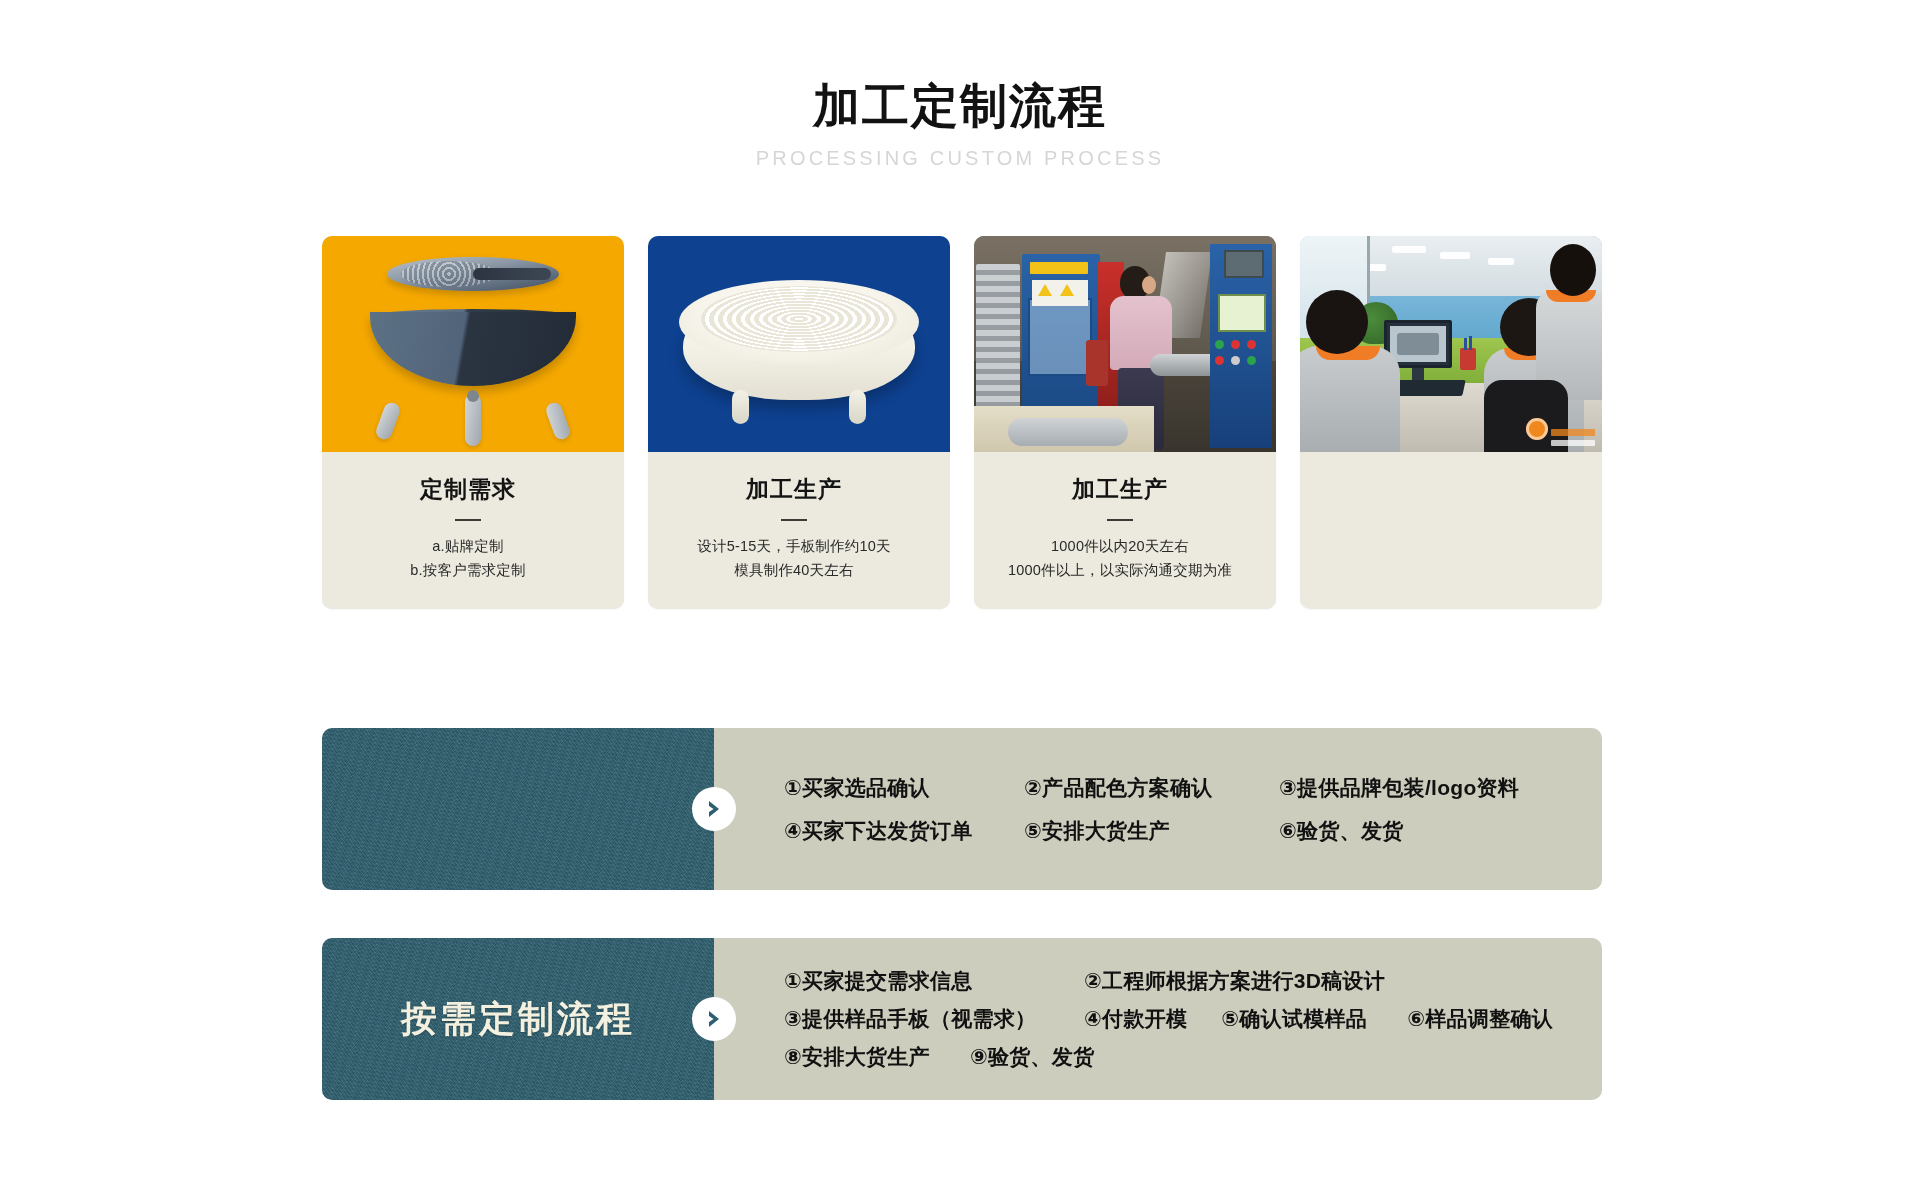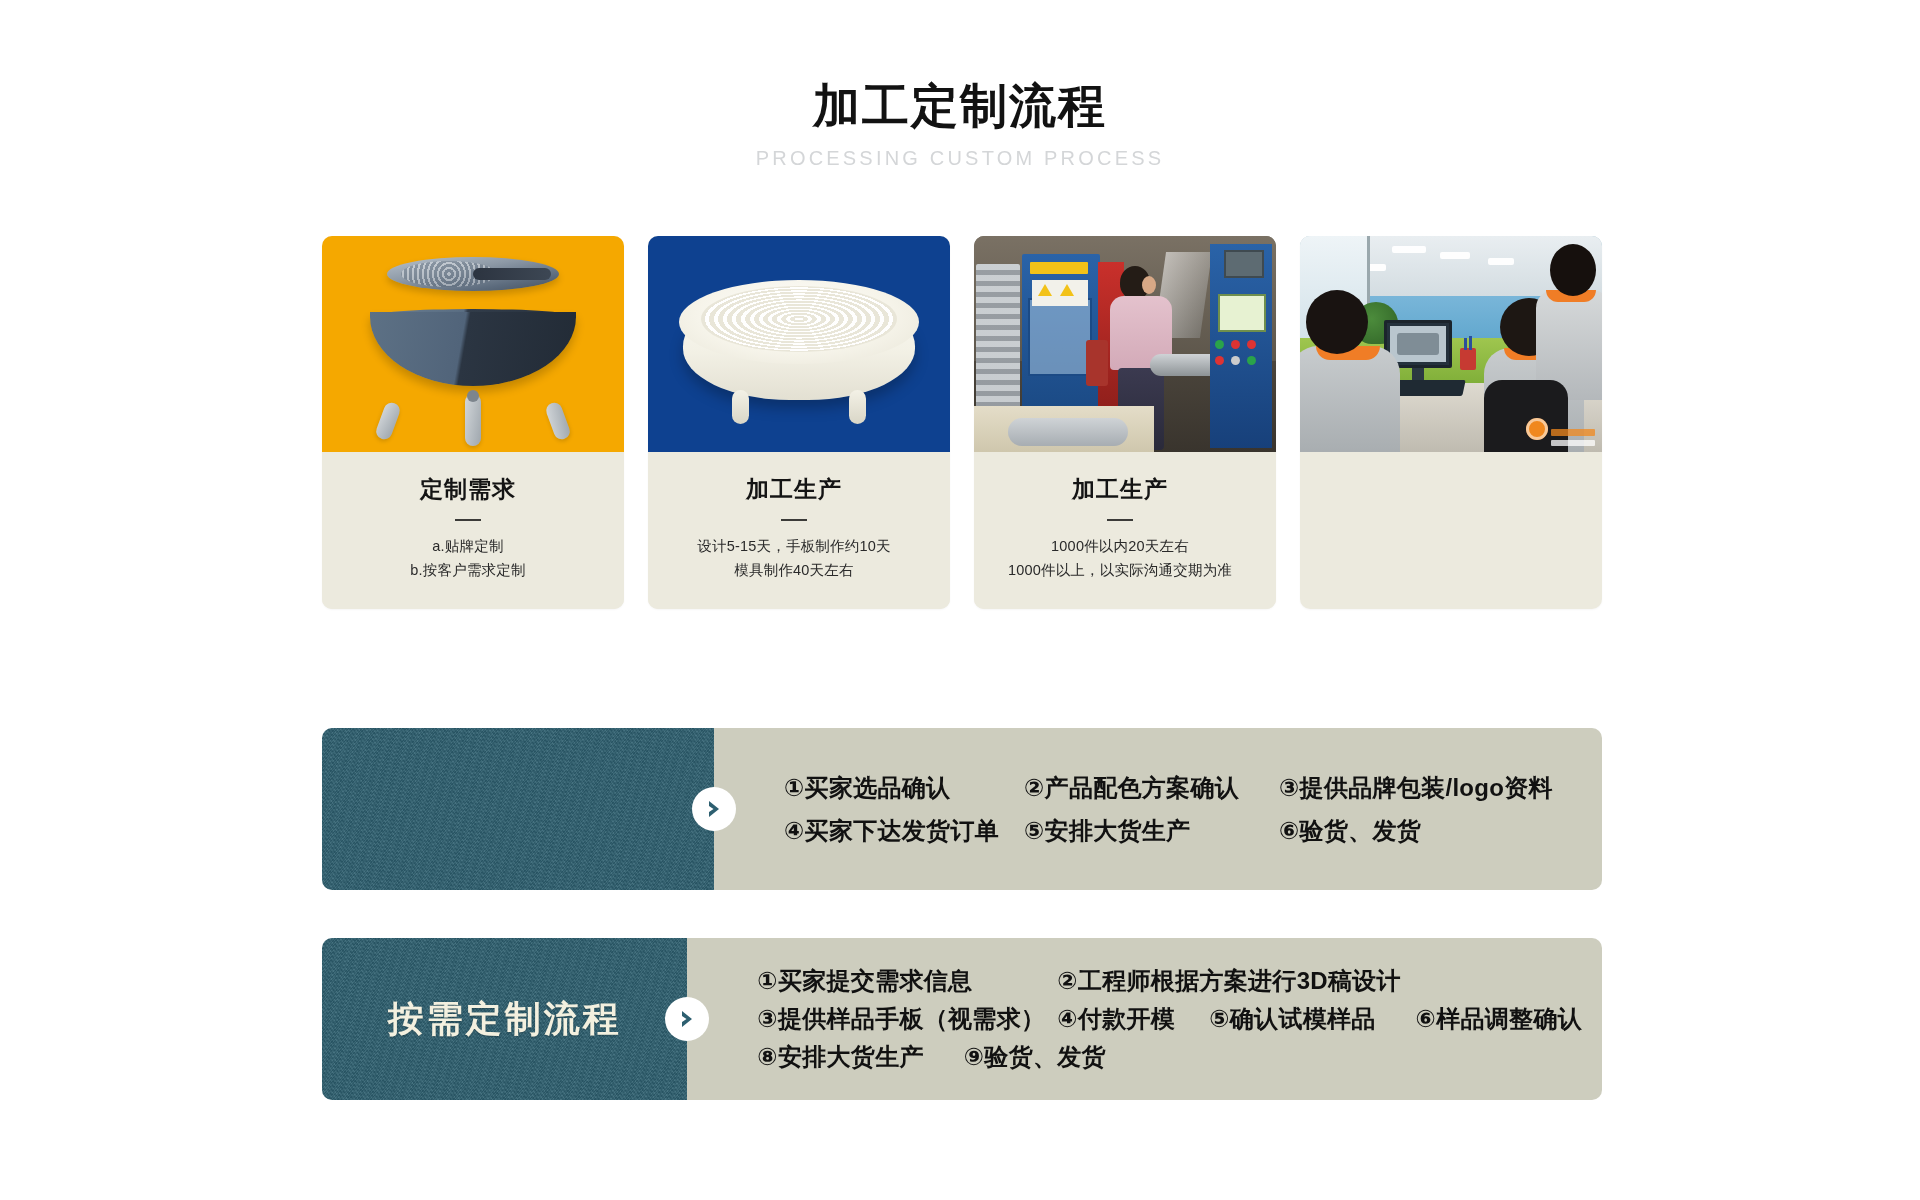--- a/index.html
+++ b/index.html
@@ -288,21 +288,21 @@
     border-radius: 0 10px 10px 0;
     background: #cdcdbe;
     padding: 0 20px 0 70px;
     display: flex;
     flex-direction: column;
     justify-content: center;
   }
   .step-row {
     display: flex;
     align-items: center;
-    font-size: 24px;
+    font-size: 21px;
     font-weight: bold;
     color: #111111;
     letter-spacing: 0.3px;
   }
   .banner-1 .step-row { line-height: 43px; }
   .banner-2 .step-row { line-height: 38px; }
   .step-item { white-space: nowrap; }
 
   
   .b1 .c1 { width: 240px; }

